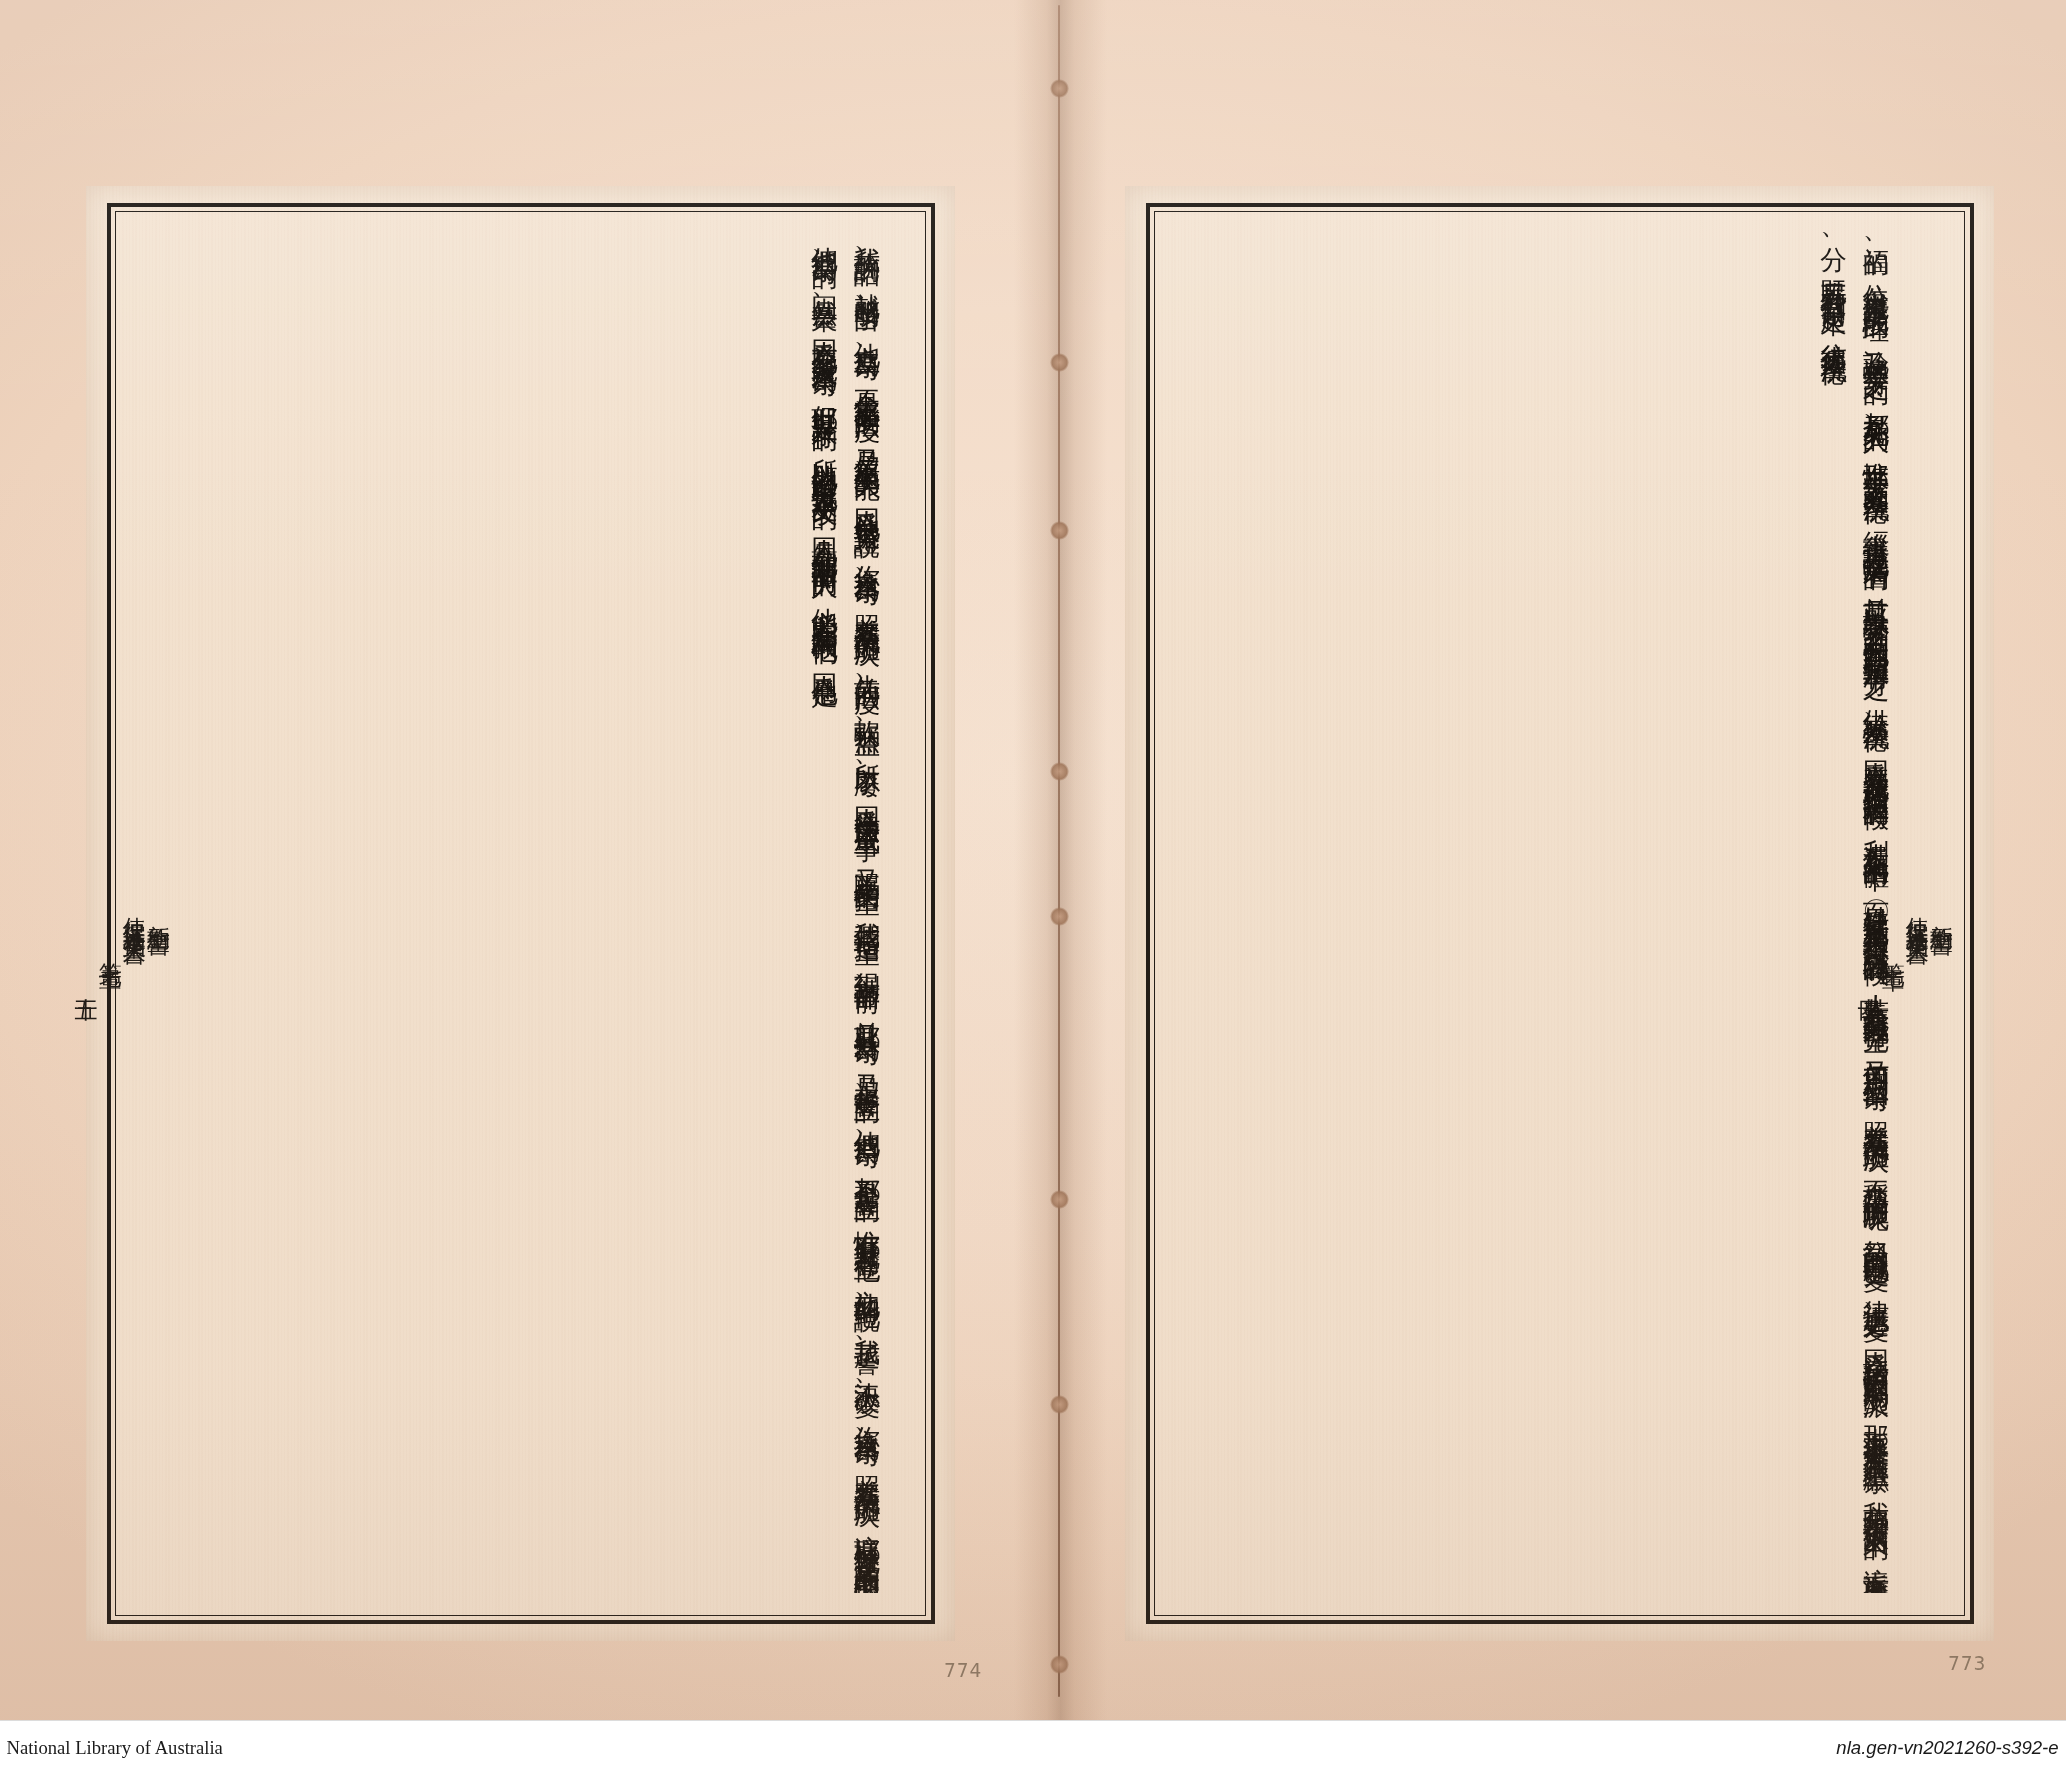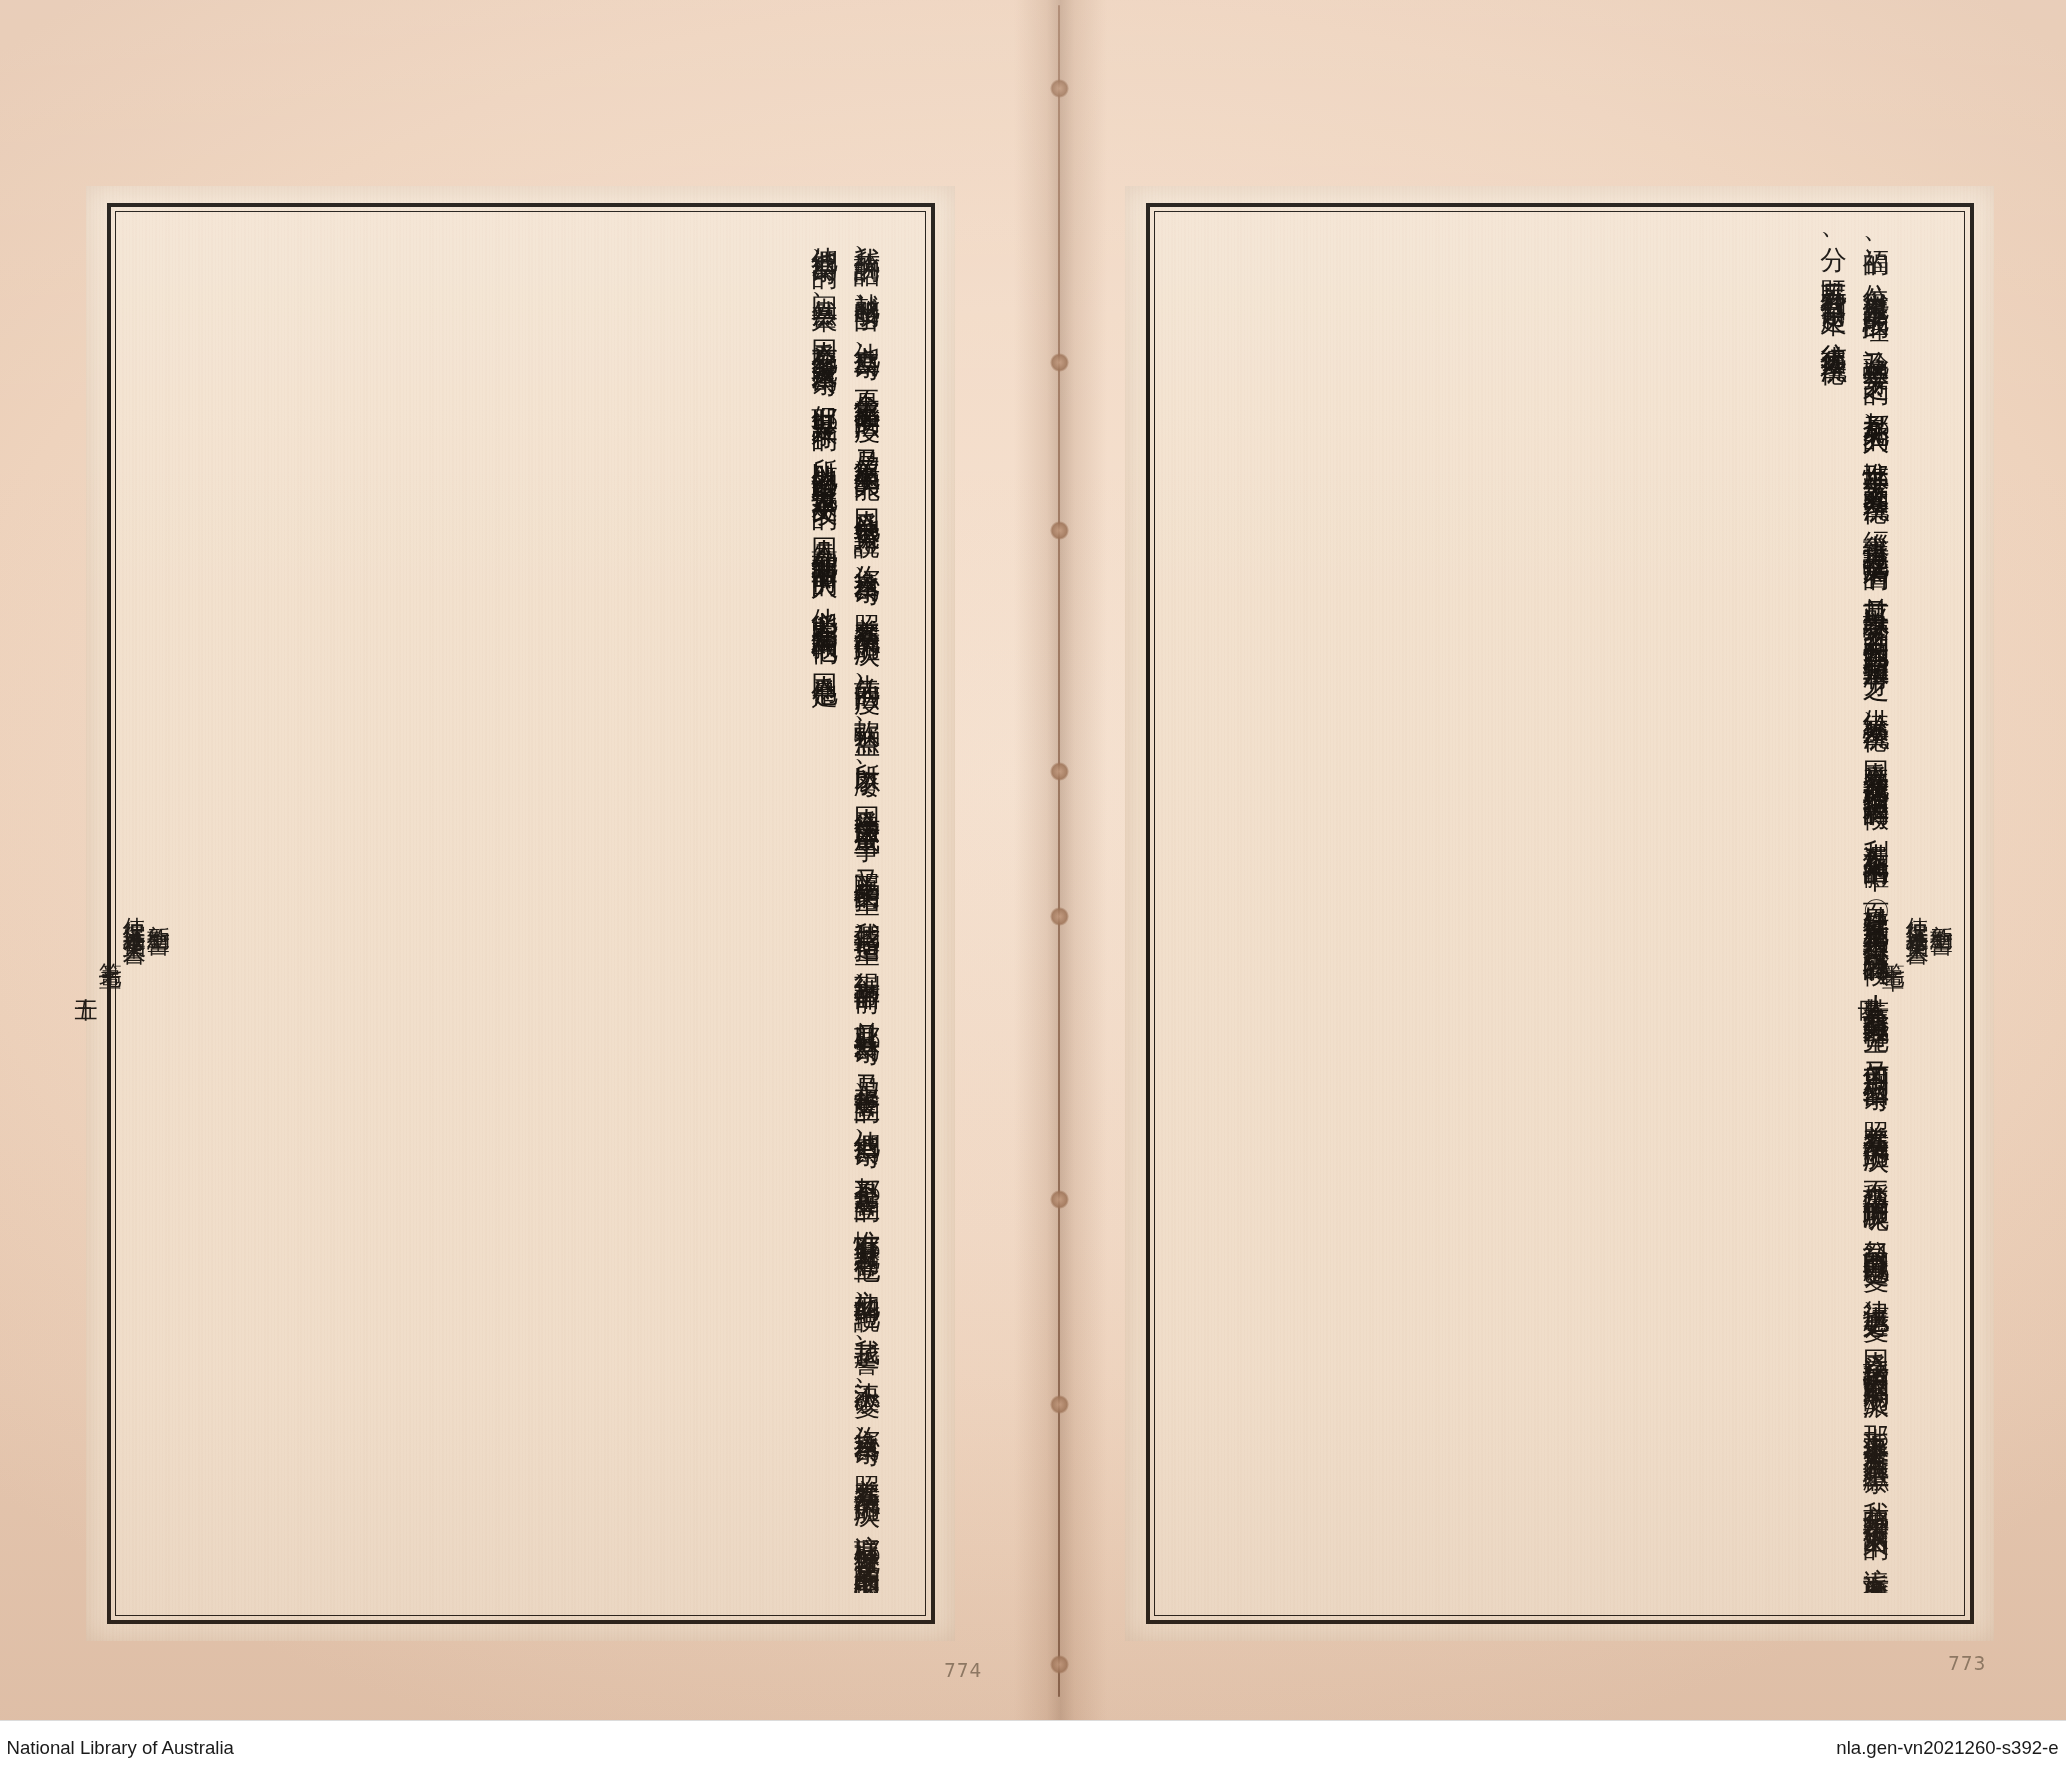--- a/index.html
+++ b/index.html
@@ -181,29 +181,30 @@
     height: 51px;
     background: #ffffff;
     border-top: 0.5px solid #dcdcdc;
   }
   #footer-left {
     position: absolute;
     left: 6.5px;
     top: 16px;
     font-size: 18.6px;
     color: #1a1a1a;
-    font-family: Liberation Sans, sans-serif;
+    font-family: Liberation Serif, serif;
   }
   #footer-right {
     position: absolute;
     right: 7.4px;
     top: 16px;
     font-size: 18.6px;
     color: #1a1a1a;
     font-family: "Liberation Sans", sans-serif;
+    font-style: italic;
   }
 </style>
 </head>
 <body>
 
 <div id="scan">
 
   <div class="page" id="page-right">
     <div class="page-inner-bg"></div>
     <div class="frame-outer"></div>

